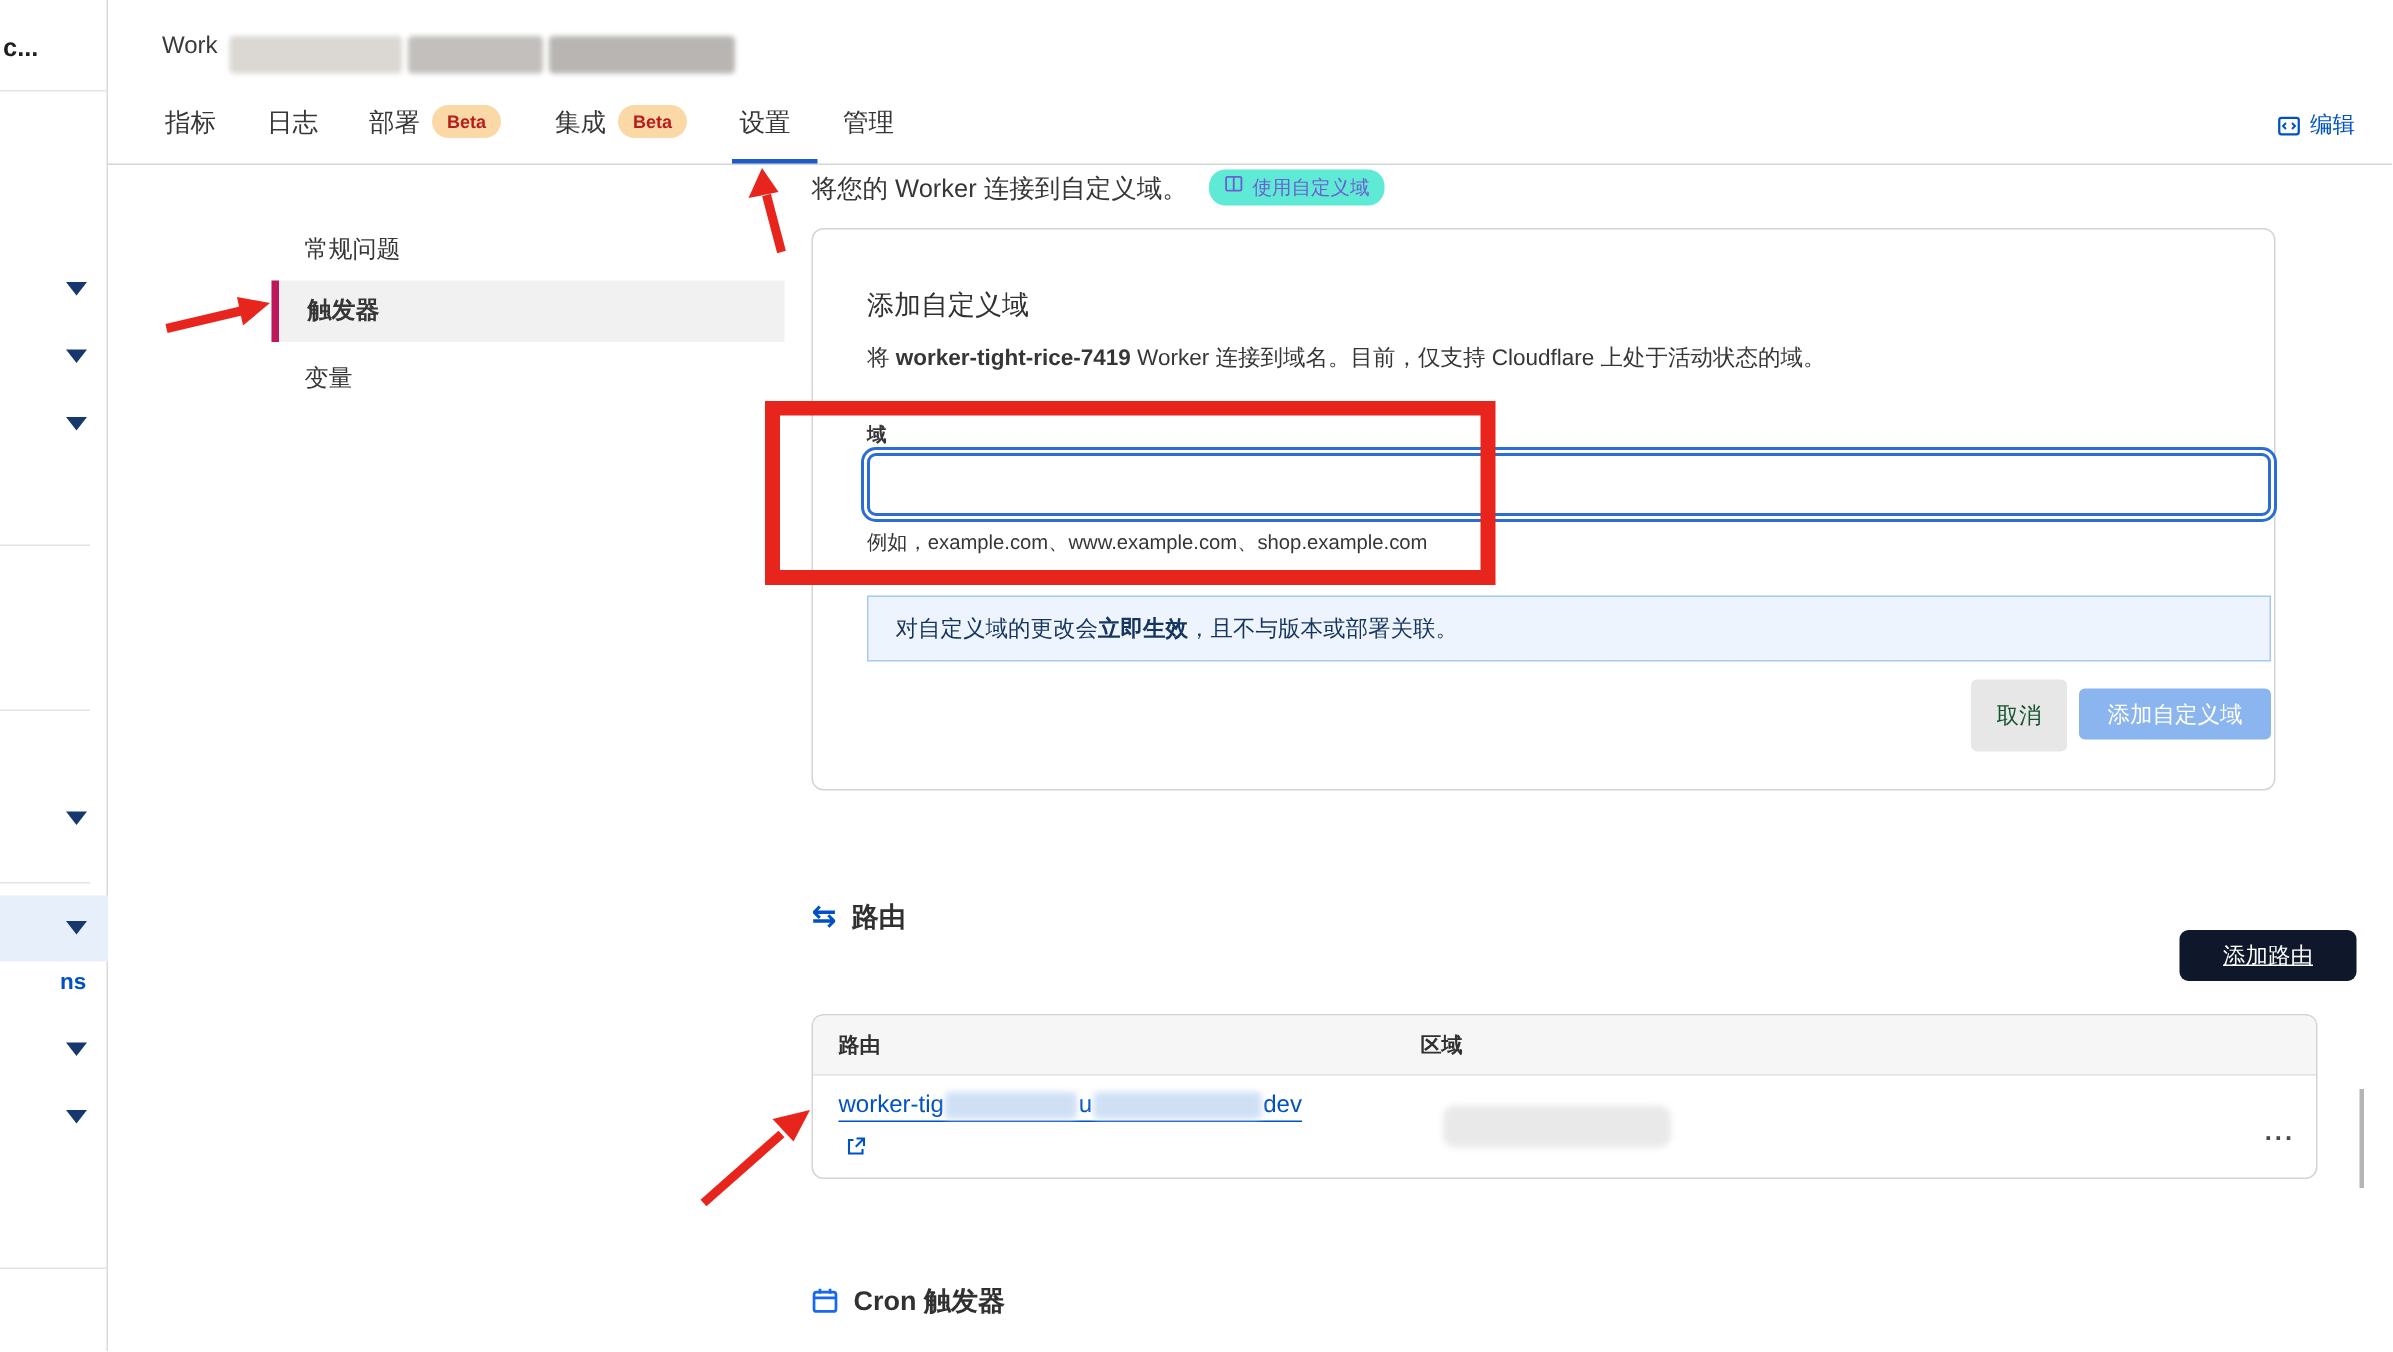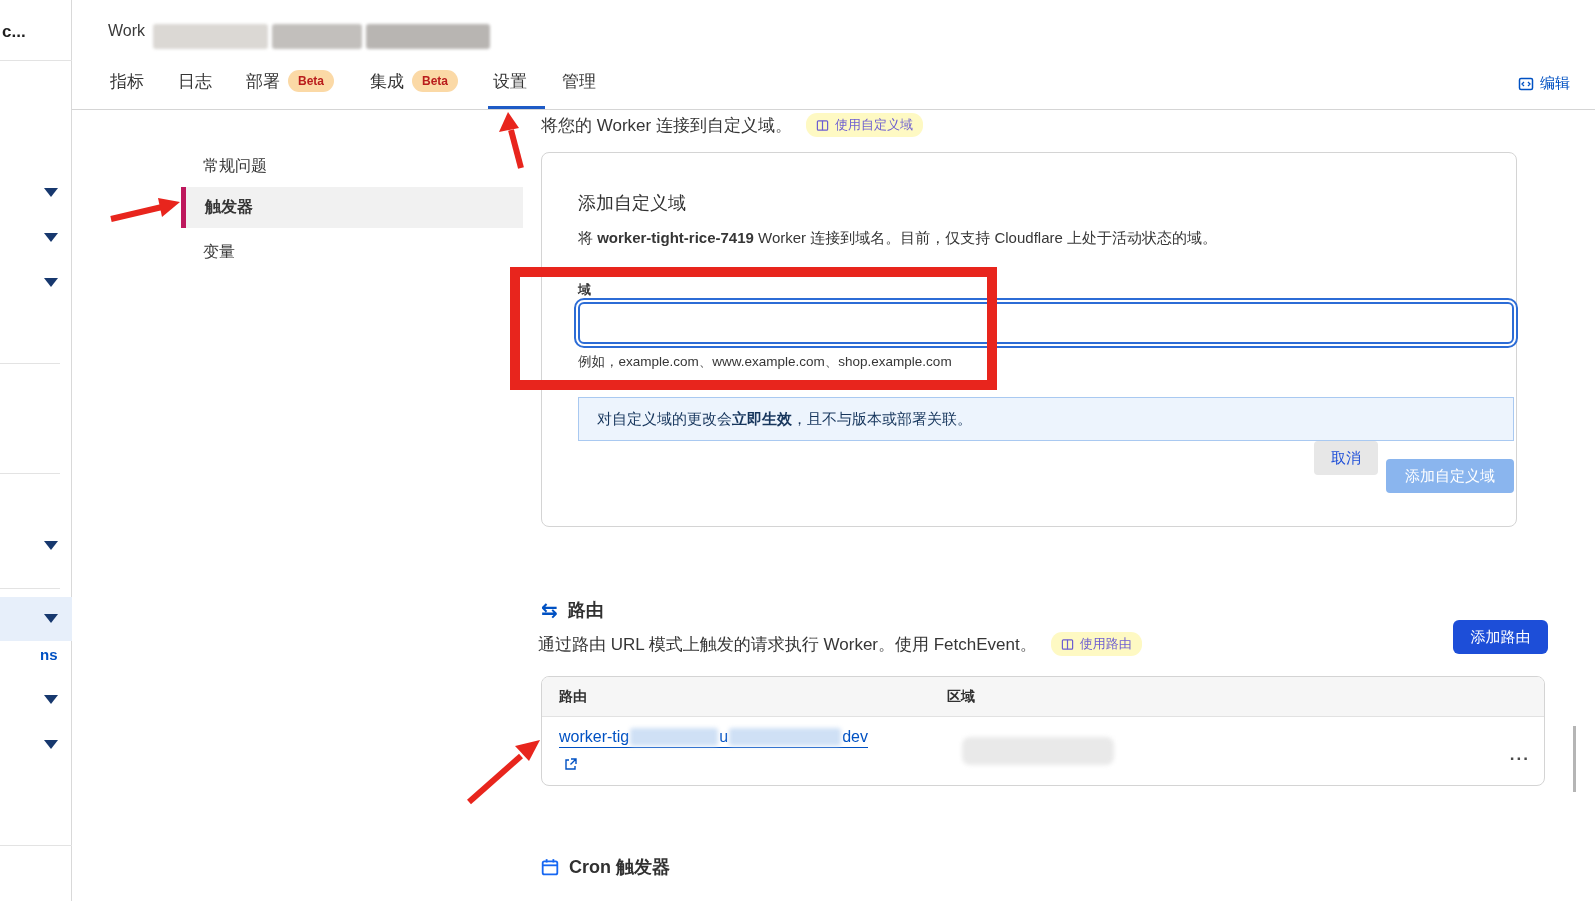--- a/index.html
+++ b/index.html
@@ -23,42 +23,42 @@
   .tab-underline { left:488px; top:106px; width:57px; height:4px; background:#1e5bc6; }
   .beta-pill { top:70px; background:#fbd9a6; color:#b91c1c; font-size:12px; font-weight:bold; border-radius:11px; padding:4px 10px; }
   .edit-link { top:74px; font-size:15px; color:#0051c3; display:flex; align-items:center; gap:6px; cursor:pointer; }
 
   
   .nav-item { left:181px; width:342px; font-size:16px; color:#363636; padding:10px 0 10px 22px; cursor:pointer; }
   .nav-item.active { background:#f1f1f1; border-left:5px solid #be185d; font-weight:bold; padding-left:19px; }
 
   
   .intro { left:541px; top:113px; font-size:17px; color:#363636; display:flex; align-items:center; gap:14px; }
-  .doc-badge { background:#fef9c3; color:#6d5ed1; font-size:13px; border-radius:11px; padding:3px 10px; display:inline-flex; align-items:center; gap:6px; cursor:pointer; }
+  .doc-badge { background:#5eead4; color:#6d5ed1; font-size:13px; border-radius:11px; padding:3px 10px; display:inline-flex; gap:6px; cursor:pointer; }
 
   
   #domain-card { left:541px; top:152px; width:976px; height:375px; border:1px solid #d4d4d4; border-radius:8px; background:#fff; }
   .card-title { left:36px; top:38px; font-size:18px; color:#313131; }
   .card-desc { left:36px; top:76px; font-size:15px; color:#363636; }
   .field-label { left:36px; top:128px; font-size:13px; font-weight:bold; color:#363636; }
   .domain-input { left:36px; top:149px; width:936px; height:42px; border:2px solid #2c6cd6; outline:2px solid #2c6cd6; outline-offset:2px; border-radius:6px; font-size:16px; padding:0 10px; color:#222; background:#fff; }
   .helper { left:36px; top:200px; font-size:13.5px; color:#363636; }
   .notice { left:36px; top:244px; width:936px; height:44px; background:#edf4fd; border:1px solid #a9c9f1; border-radius:0; display:flex; align-items:center; padding-left:18px; font-size:15px; color:#16355c; }
   .btn { border:none; border-radius:4px; font-size:15px; cursor:pointer; font-family:inherit; }
-  .btn-cancel { left:772px; top:288px; width:64px; height:34px; background:#e7e7e7; color:#1d4ed8; }
+  .btn-cancel { left:772px; top:300px; width:64px; height:48px; background:#e7e7e7; color:#14532d; }
   .btn-submit { left:844px; top:306px; width:128px; height:34px; background:#8ab5ee; color:#fff; }
 
   
   .red-rect { left:510px; top:267px; width:487px; height:123px; border:10px solid #e8251d; }
 
   
   .routes-title { left:541px; top:598px; font-size:18px; color:#313131; font-weight:bold; display:flex; align-items:center; gap:10px; }
   .routes-icon { color:#0051c3; font-size:20px; font-weight:bold; }
   .routes-desc { left:538px; top:632px; font-size:17px; color:#363636; display:flex; align-items:center; gap:14px; }
-  .btn-addroute { left:1453px; top:620px; width:95px; height:34px; background:#1d4ed8; color:#fff; border-radius:6px; font-size:15px; }
+  .btn-addroute { left:1453px; top:620px; width:118px; height:34px; background:#0f172a; color:#fff; border-radius:6px; font-size:15px;text-decoration:underline; }
   #routes-table { left:541px; top:676px; width:1004px; height:110px; border:1px solid #d4d4d4; border-radius:8px; background:#fff; overflow:hidden; }
   .tbl-head { height:40px; background:#f6f6f6; border-bottom:1px solid #e2e2e2; display:flex; align-items:center; }
   .th-route { padding-left:17px; width:405px; font-size:14px; font-weight:bold; color:#313131; }
   .th-zone { font-size:14px; font-weight:bold; color:#313131; }
   .route-link { position:absolute; left:17px; top:51px; font-size:16px; color:#0051c3; display:flex; align-items:flex-end; border-bottom:1px solid #0051c3; padding-bottom:1px; cursor:pointer; }
   .blur-chip { height:18px; background:#cfe0f5; border-radius:3px; filter:blur(2px); margin:0 1px; }
   .zone-blur { position:absolute; left:420px; top:60px; width:152px; height:28px; background:#e9e9e9; border-radius:8px; filter:blur(2px); }
   .more-btn { position:absolute; right:14px; top:68px; font-size:17px; font-weight:bold; color:#4a4a4a; letter-spacing:2px; cursor:pointer; }
   .ext-icon { position:absolute; left:22px; top:80px; cursor:pointer; }
 
@@ -166,30 +166,20 @@
   </svg>
 
   <svg class="abs" style="left:106px;top:193px;" width="78" height="32">
     <line x1="5" y1="26" x2="56" y2="14" stroke="#e8251d" stroke-width="6"></line>
     <polygon points="74,9 52,5 56,24" fill="#e8251d"></polygon>
   </svg>
 
   <div class="abs routes-title">
     <span class="routes-icon">⇆</span>
     <span>路由</span>
-  </div>
-  <div class="abs routes-desc">
-    <span>通过路由 URL 模式上触发的请求执行 Worker。使用 FetchEvent。</span>
-    <span class="doc-badge">
-      <svg width="13" height="13" viewBox="0 0 14 14">
-        <rect x="1.5" y="2" width="11" height="10" rx="1" fill="none" stroke="#6d5ed1" stroke-width="1.3"></rect>
-        <line x1="7" y1="2" x2="7" y2="12" stroke="#6d5ed1" stroke-width="1.3"></line>
-      </svg>
-      <span>使用路由</span>
-    </span>
   </div>
   <button class="abs btn btn-addroute">添加路由</button>
 
   <div id="routes-table" class="abs">
     <div class="tbl-head">
       <div class="th-route">路由</div>
       <div class="th-zone">区域</div>
     </div>
     <div>
       <span class="route-link">

